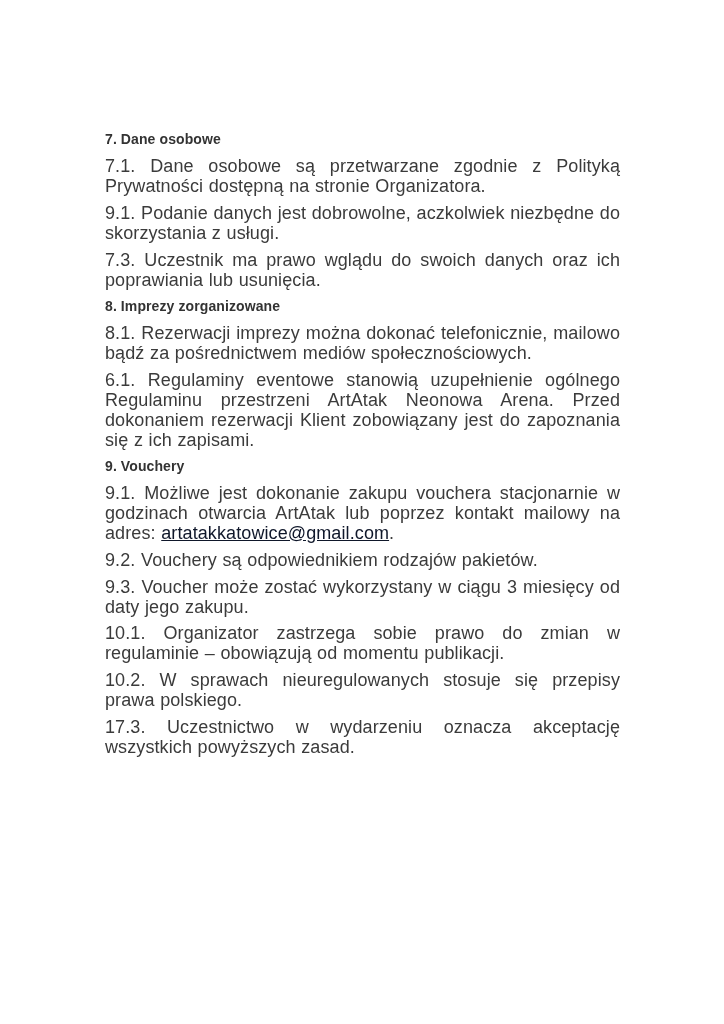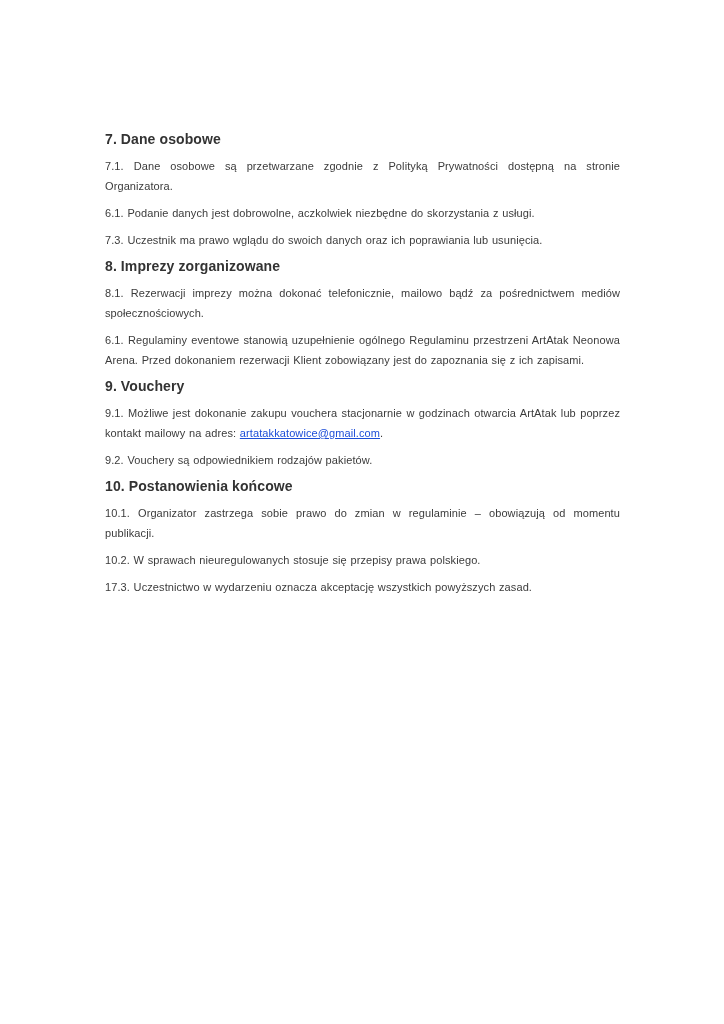--- a/index.html
+++ b/index.html
@@ -23,61 +23,61 @@
   }
   .doc h2 {
     font-size: 14px;
     line-height: 20px;
     font-weight: 700;
     color: #333333;
     margin: 2px 0 7px 0;
     letter-spacing: 0.1px;
   }
   .doc p {
-    font-size: 11px;
+    font-size: 18px;
     line-height: 20px;
     margin: 0 0 7px 0;
     text-align: justify;
     letter-spacing: 0.1px;
     word-spacing: 0.5px;
   }
   .doc p:last-child { margin-bottom: 0; }
   .doc a.email-link {
-    color: #1d4ed8;
+    color: #0f172a;
     text-decoration: underline;
     cursor: pointer;
   }
   .section { margin-bottom: 6px; }
 </style>
 </head>
 <body>
 
 <div class="page">
   <div class="doc">
 
     <div class="section">
       <h2>7. Dane osobowe</h2>
       <p>7.1. Dane osobowe są przetwarzane zgodnie z Polityką Prywatności dostępną na stronie Organizatora.</p>
-      <p>6.1. Podanie danych jest dobrowolne, aczkolwiek niezbędne do skorzystania z usługi.</p>
+      <p>9.1. Podanie danych jest dobrowolne, aczkolwiek niezbędne do skorzystania z usługi.</p>
       <p>7.3. Uczestnik ma prawo wglądu do swoich danych oraz ich poprawiania lub usunięcia.</p>
     </div>
 
     <div class="section">
       <h2>8. Imprezy zorganizowane</h2>
       <p>8.1. Rezerwacji imprezy można dokonać telefonicznie, mailowo bądź za pośrednictwem mediów społecznościowych.</p>
       <p>6.1. Regulaminy eventowe stanowią uzupełnienie ogólnego Regulaminu przestrzeni ArtAtak Neonowa Arena. Przed dokonaniem rezerwacji Klient zobowiązany jest do zapoznania się z ich zapisami.</p>
     </div>
 
     <div class="section">
       <h2>9. Vouchery</h2>
       <p><span>9.1. Możliwe jest dokonanie zakupu vouchera stacjonarnie w godzinach otwarcia ArtAtak lub poprzez kontakt mailowy na adres: </span><a class="email-link" href="#">artatakkatowice@gmail.com</a><span>.</span></p>
       <p>9.2. Vouchery są odpowiednikiem rodzajów pakietów.</p>
+      <p>9.3. Voucher może zostać wykorzystany w ciągu 3 miesięcy od daty jego zakupu.</p>
     </div>
 
     <div class="section">
-      <h2>10. Postanowienia końcowe</h2>
       <p>10.1. Organizator zastrzega sobie prawo do zmian w regulaminie – obowiązują od momentu publikacji.</p>
       <p>10.2. W sprawach nieuregulowanych stosuje się przepisy prawa polskiego.</p>
       <p>17.3. Uczestnictwo w wydarzeniu oznacza akceptację wszystkich powyższych zasad.</p>
     </div>
 
   </div>
 </div>
 
 </body></html>

